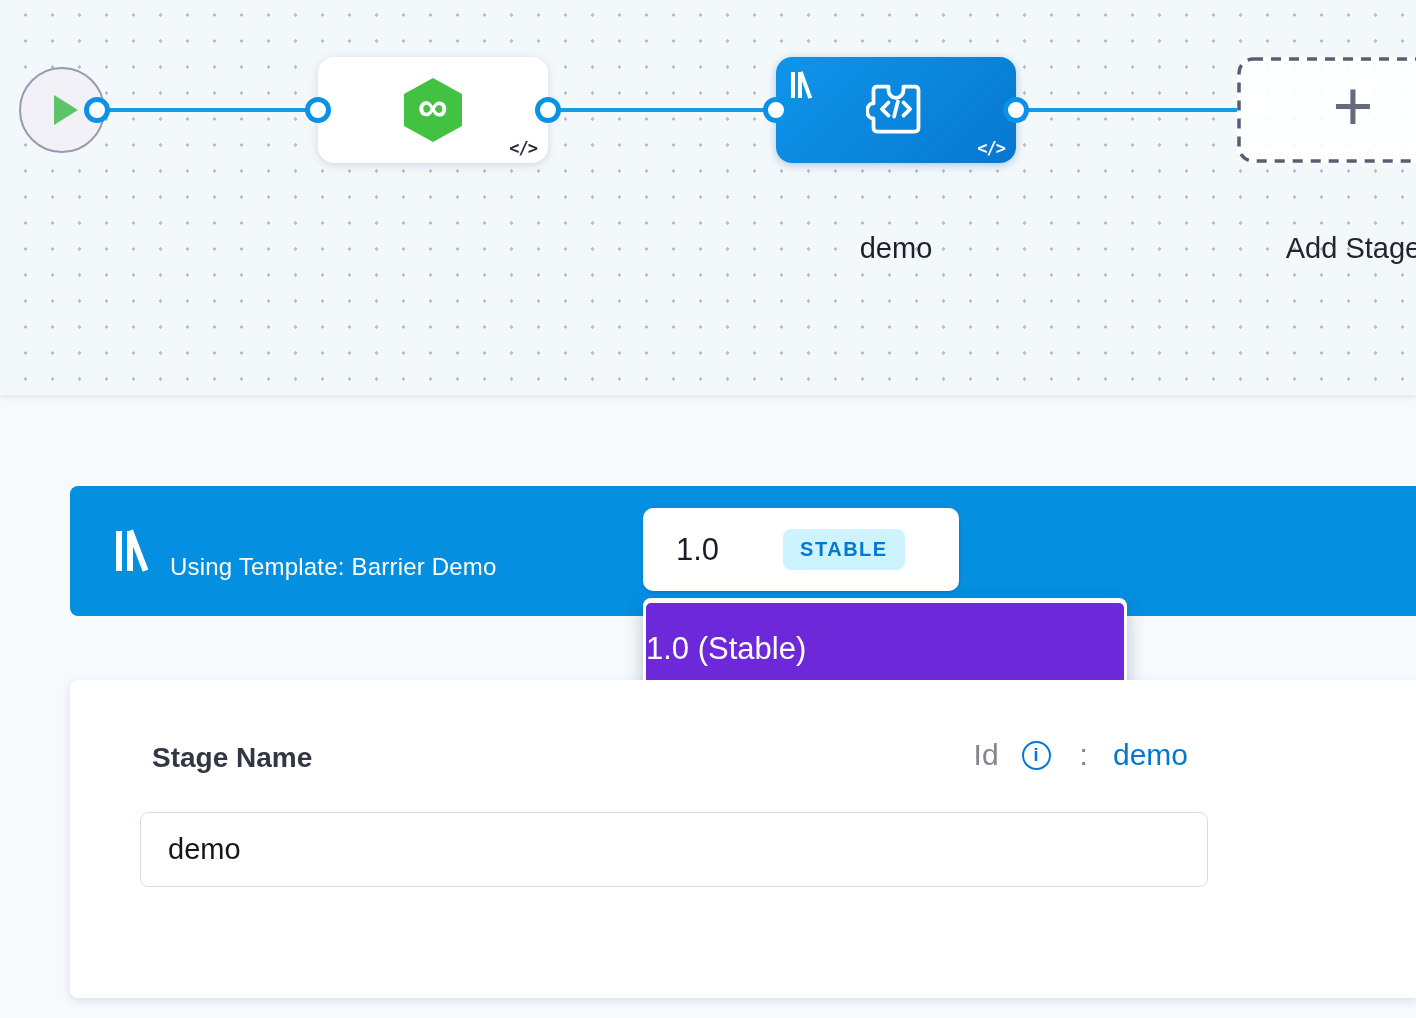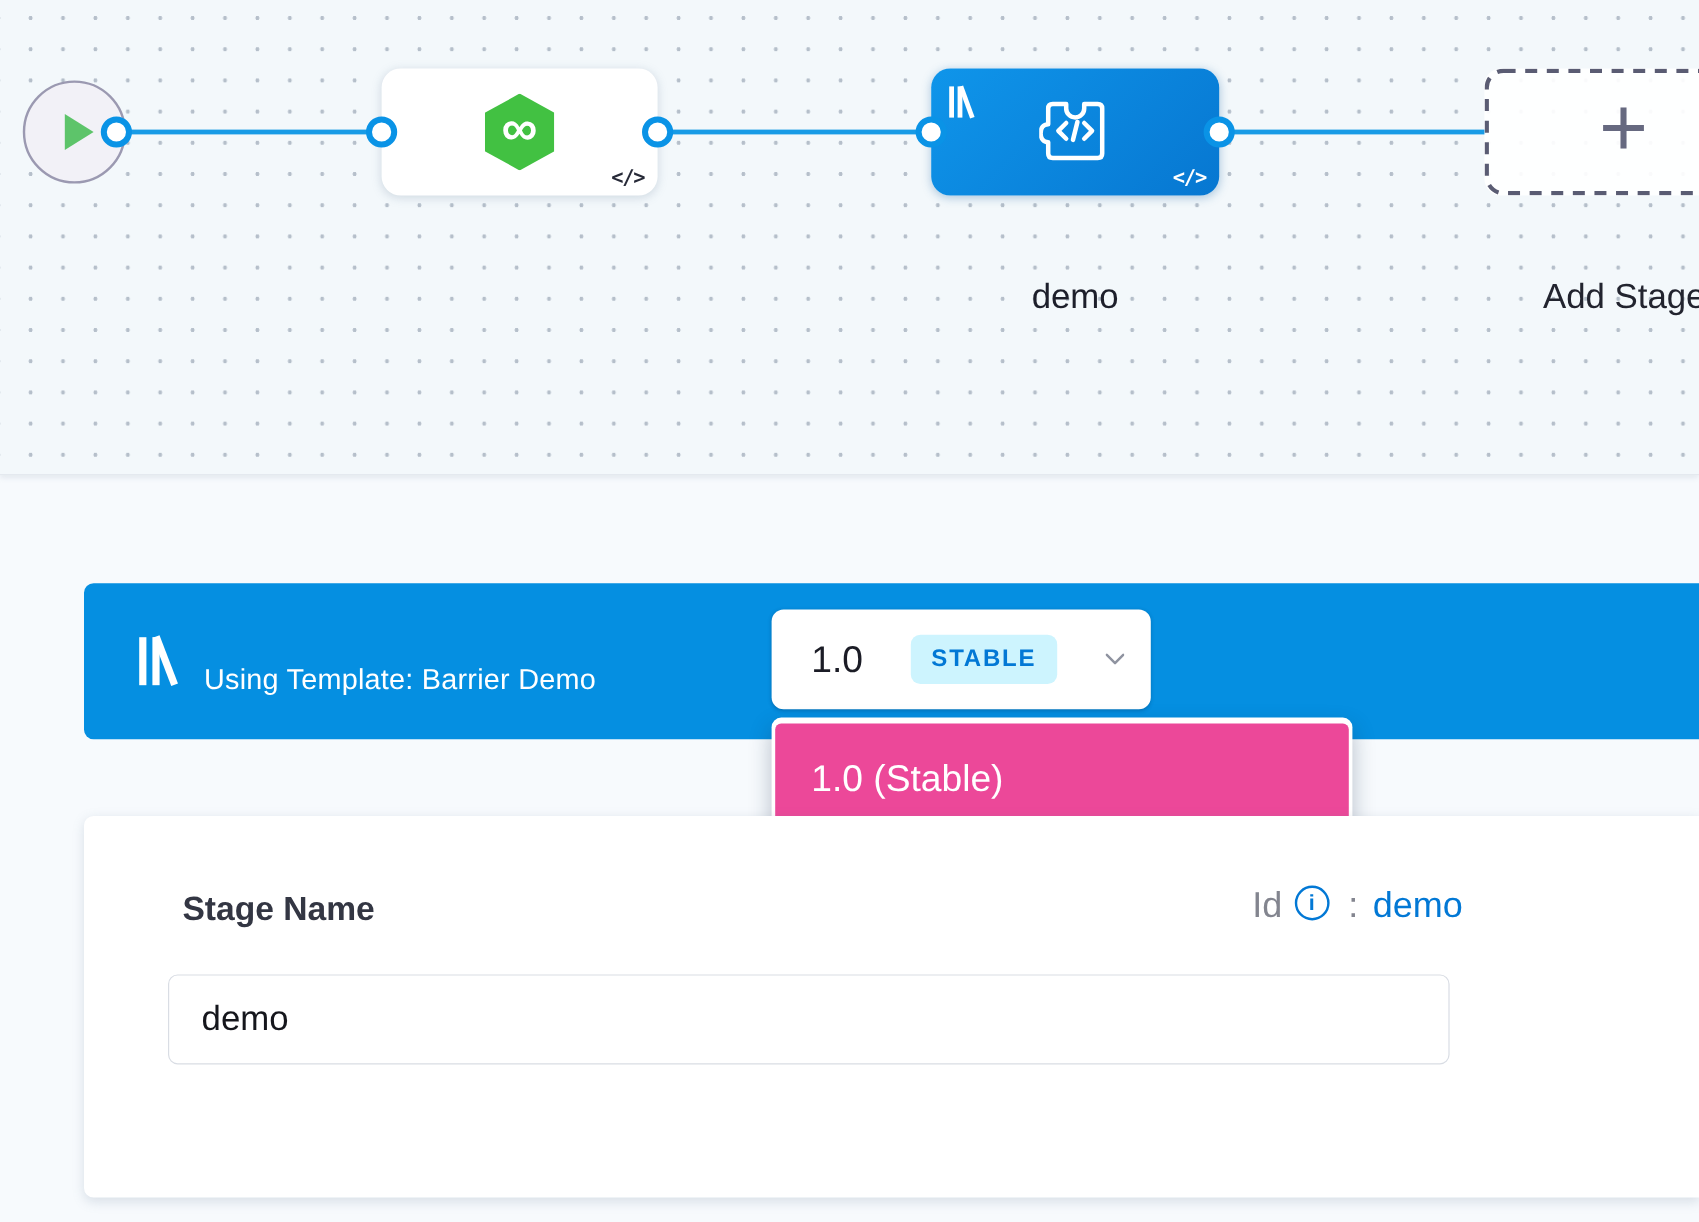--- a/index.html
+++ b/index.html
@@ -93,52 +93,52 @@
   .version-select {
     position:absolute; left:573px; top:22px; width:316px; height:83px;
     background:#ffffff; border-radius:10px;
     display:flex; align-items:center;
     box-shadow:0 1px 3px rgba(0,40,80,.25);
     cursor:pointer;
     gap:40px;
   }
   .version-num { margin-left:33px; font-size:31px; color:#1b1c26; font-weight:500; }
   .stable-badge {
-    padding:9px 17px; border-radius:8px;
+    margin-left:24px; padding:9px 17px; border-radius:8px;
     background:#cdf4fe; color:#0278d5;
     font-size:20px; font-weight:700; letter-spacing:1.5px;
   }
   .chev { margin-left:auto; margin-right:22px; }
 
   
   .dropdown {
     position:absolute; left:643px; top:598px; width:484px; height:100px;
     background:#ffffff; border-radius:8px;
     box-shadow:0 8px 18px rgba(20,45,75,.28);
     padding:5px 3px 4px 3px;
   }
   .dropdown-item {
-    height:100%; background:#ec4899; border-radius:5px;
-    display:flex; align-items:center; padding-left:30px;
+    height:100%; background:#6d28d9; border-radius:5px;
+    display:flex; align-items:center; 
     color:#ffffff; font-size:31px; cursor:pointer;
   }
 
   
   .card {
     position:absolute; left:70px; top:680px; width:1346px; height:318px;
     background:#ffffff; border-radius:8px 0 0 8px;
     box-shadow:0 3px 10px rgba(110,130,155,.22);
   }
   .stage-name-label {
     position:absolute; left:82px; top:62px;
     font-size:28px; font-weight:600; color:#333643;
   }
   .id-row {
-    position:absolute; right:197px; top:58px;
-    display:flex; align-items:flex-start; font-size:30px;
+    position:absolute; right:228px; top:58px;
+    display:flex; align-items:center; font-size:30px;gap:13px;
   }
   .id-label { color:#83858f; }
   .info-icon {
     width:29px; height:29px; margin-left:10px;
     border:2px solid #0278d5; border-radius:50%;
     color:#0278d5; font-size:18px; font-weight:700;
     display:flex; align-items:center; justify-content:center;
   }
   .id-sep { color:#83858f; margin-left:16px; }
   .id-value { color:#0278d5; margin-left:12px; font-weight:500; cursor:pointer; }

